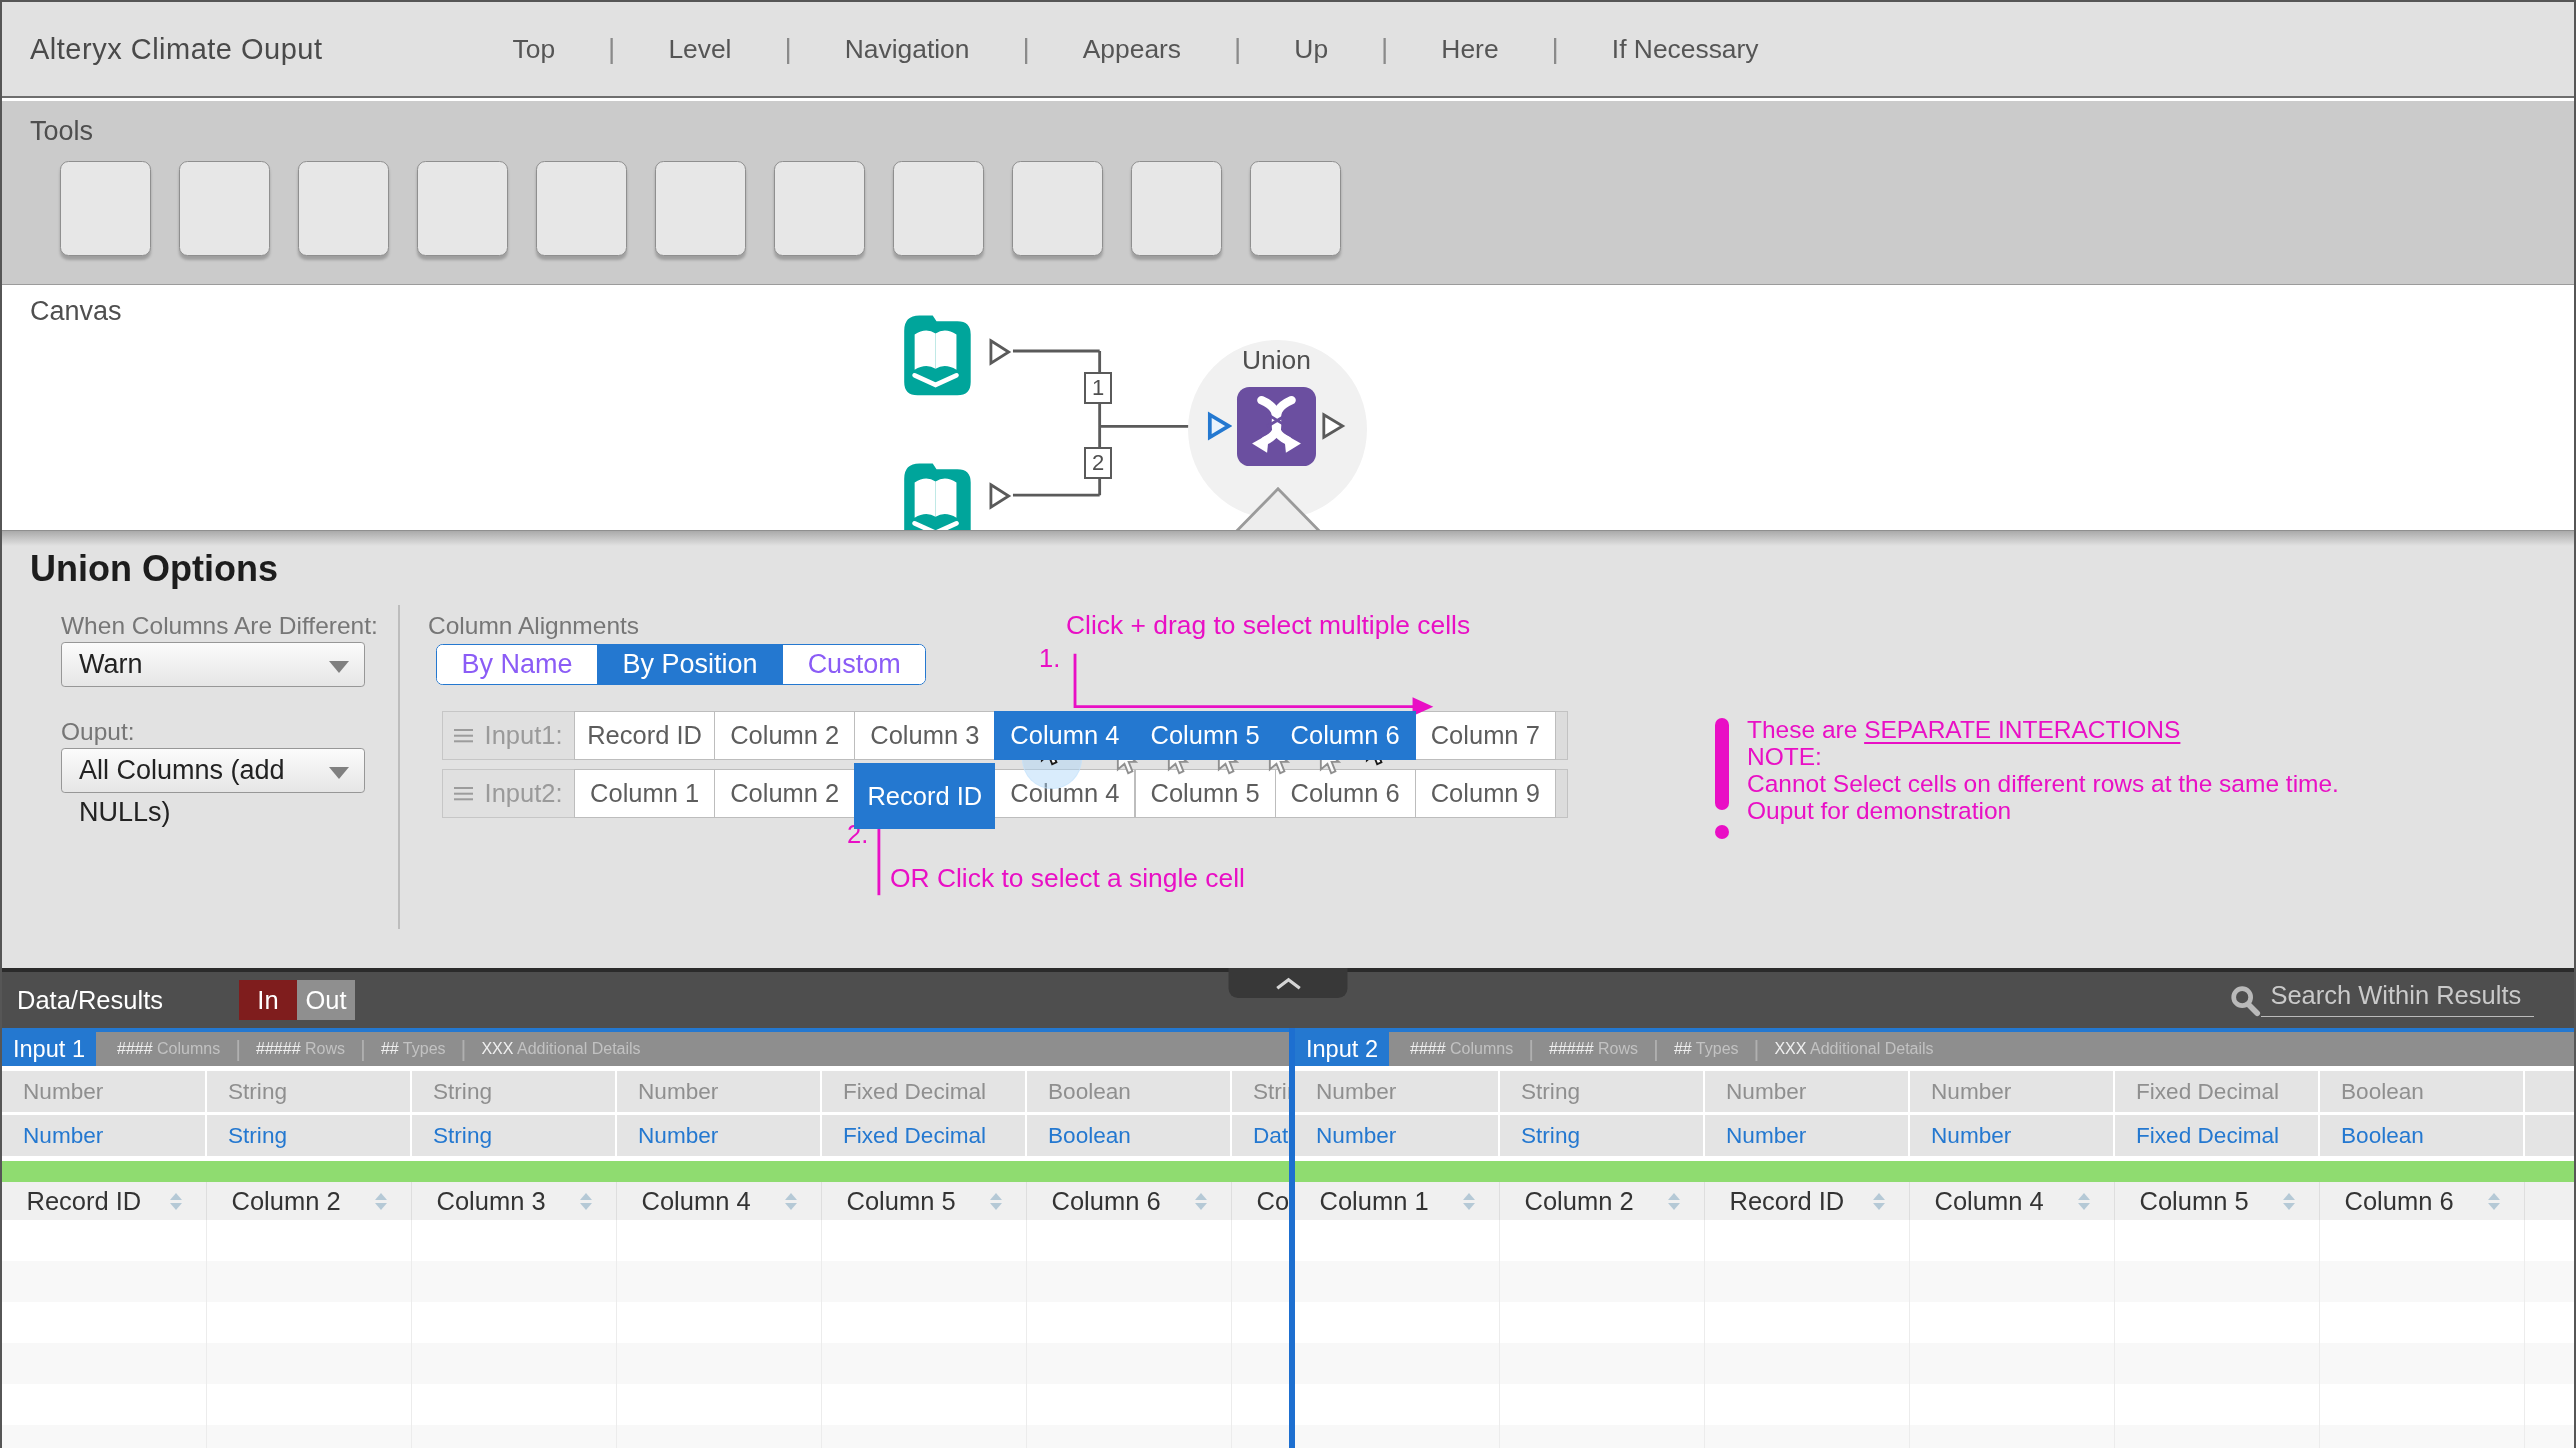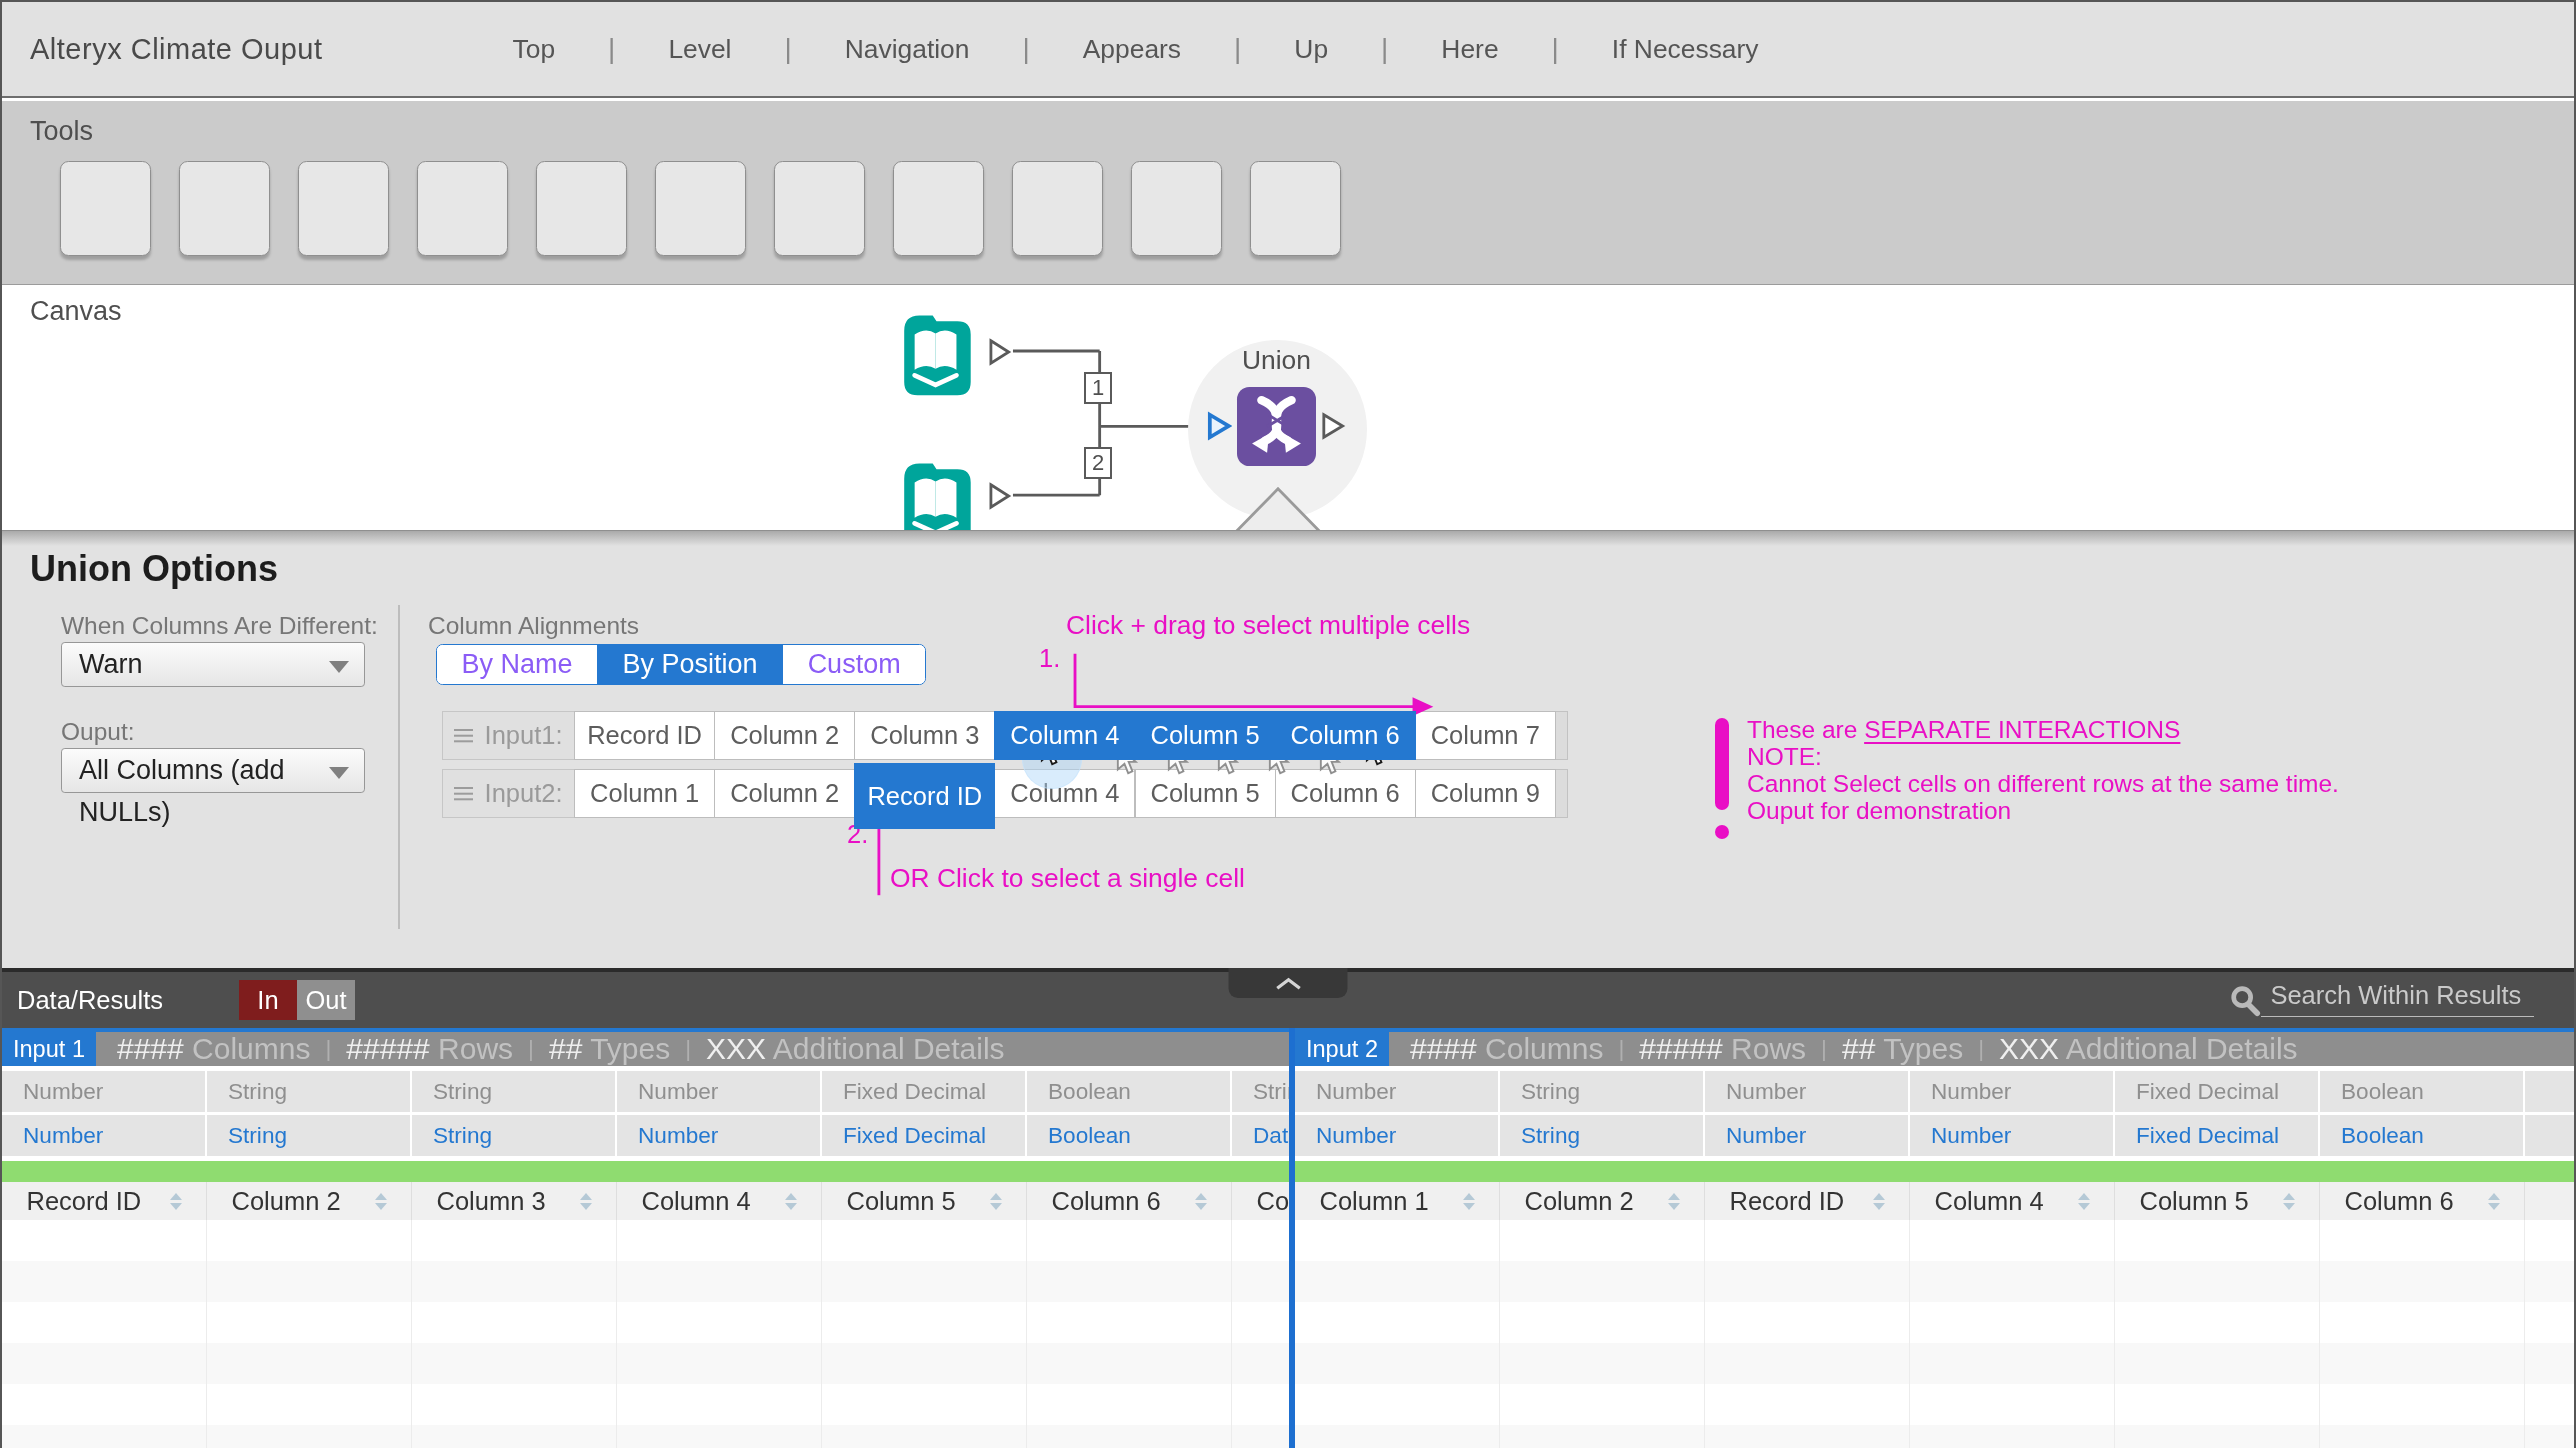--- a/index.html
+++ b/index.html
@@ -103,21 +103,21 @@
   .rsearch-text { font-size:25.5px; color:#c9c9c9; border-bottom:1.9px solid #bbb; padding:0 7.5px 5.7px 9.4px; width:273px; }
 
   .tabstrip-line { position:absolute; left:0; top:60px; width:100%; height:3.8px; background:#2478d0; }
   .pane { position:absolute; top:64px; bottom:0; background:#fff; overflow:hidden; }
   .pane1 { left:0; width:1287px; } .pane2 { left:1293px; width:1283px; }
   .pane-divider { position:absolute; left:1287px; top:60px; bottom:0; width:5.7px; background:#1d6fd0; cursor:col-resize; }
   .strip { height:34px; background:#8e8e8e; display:flex; align-items:center; }
   .pane-tab { width:94px; height:34px; background:#2478d0; color:#fff; font-size:23.6px; display:flex;
               align-items:center; justify-content:center; flex:none; cursor:pointer; }
   .meta { display:flex; align-items:center; margin-left:21px; }
-  .meta-item { font-size:30px; white-space:nowrap; }
+  .meta-item { font-size:16px; white-space:nowrap; }
   .meta-val { color:#efefef; } .meta-lbl { color:#c2c2c2; }
   .meta-sep { color:#b0b0b0; margin:0 15px; font-size:22.6px; }
   .trow { display:flex; margin-top:4.7px; }
   .trow.first { margin-top:4.7px; } .trow.second { margin-top:3.8px; }
   .tcell { height:41px; line-height:41px; background:#e4e4e4; border-right:2.8px solid #fff; padding-left:21px;
            font-size:22.6px; flex:none; width:205px; overflow:hidden; white-space:nowrap; }
   .tcell.gray { color:#8f8f8f; } .tcell.blue { color:#2478d0; cursor:pointer; }
   .tcell.fill { flex:1; width:auto; border-right:none; }
   .greenrow { height:21px; background:#8fdc70; margin-top:4.7px; }
   .hrow { display:flex; }

